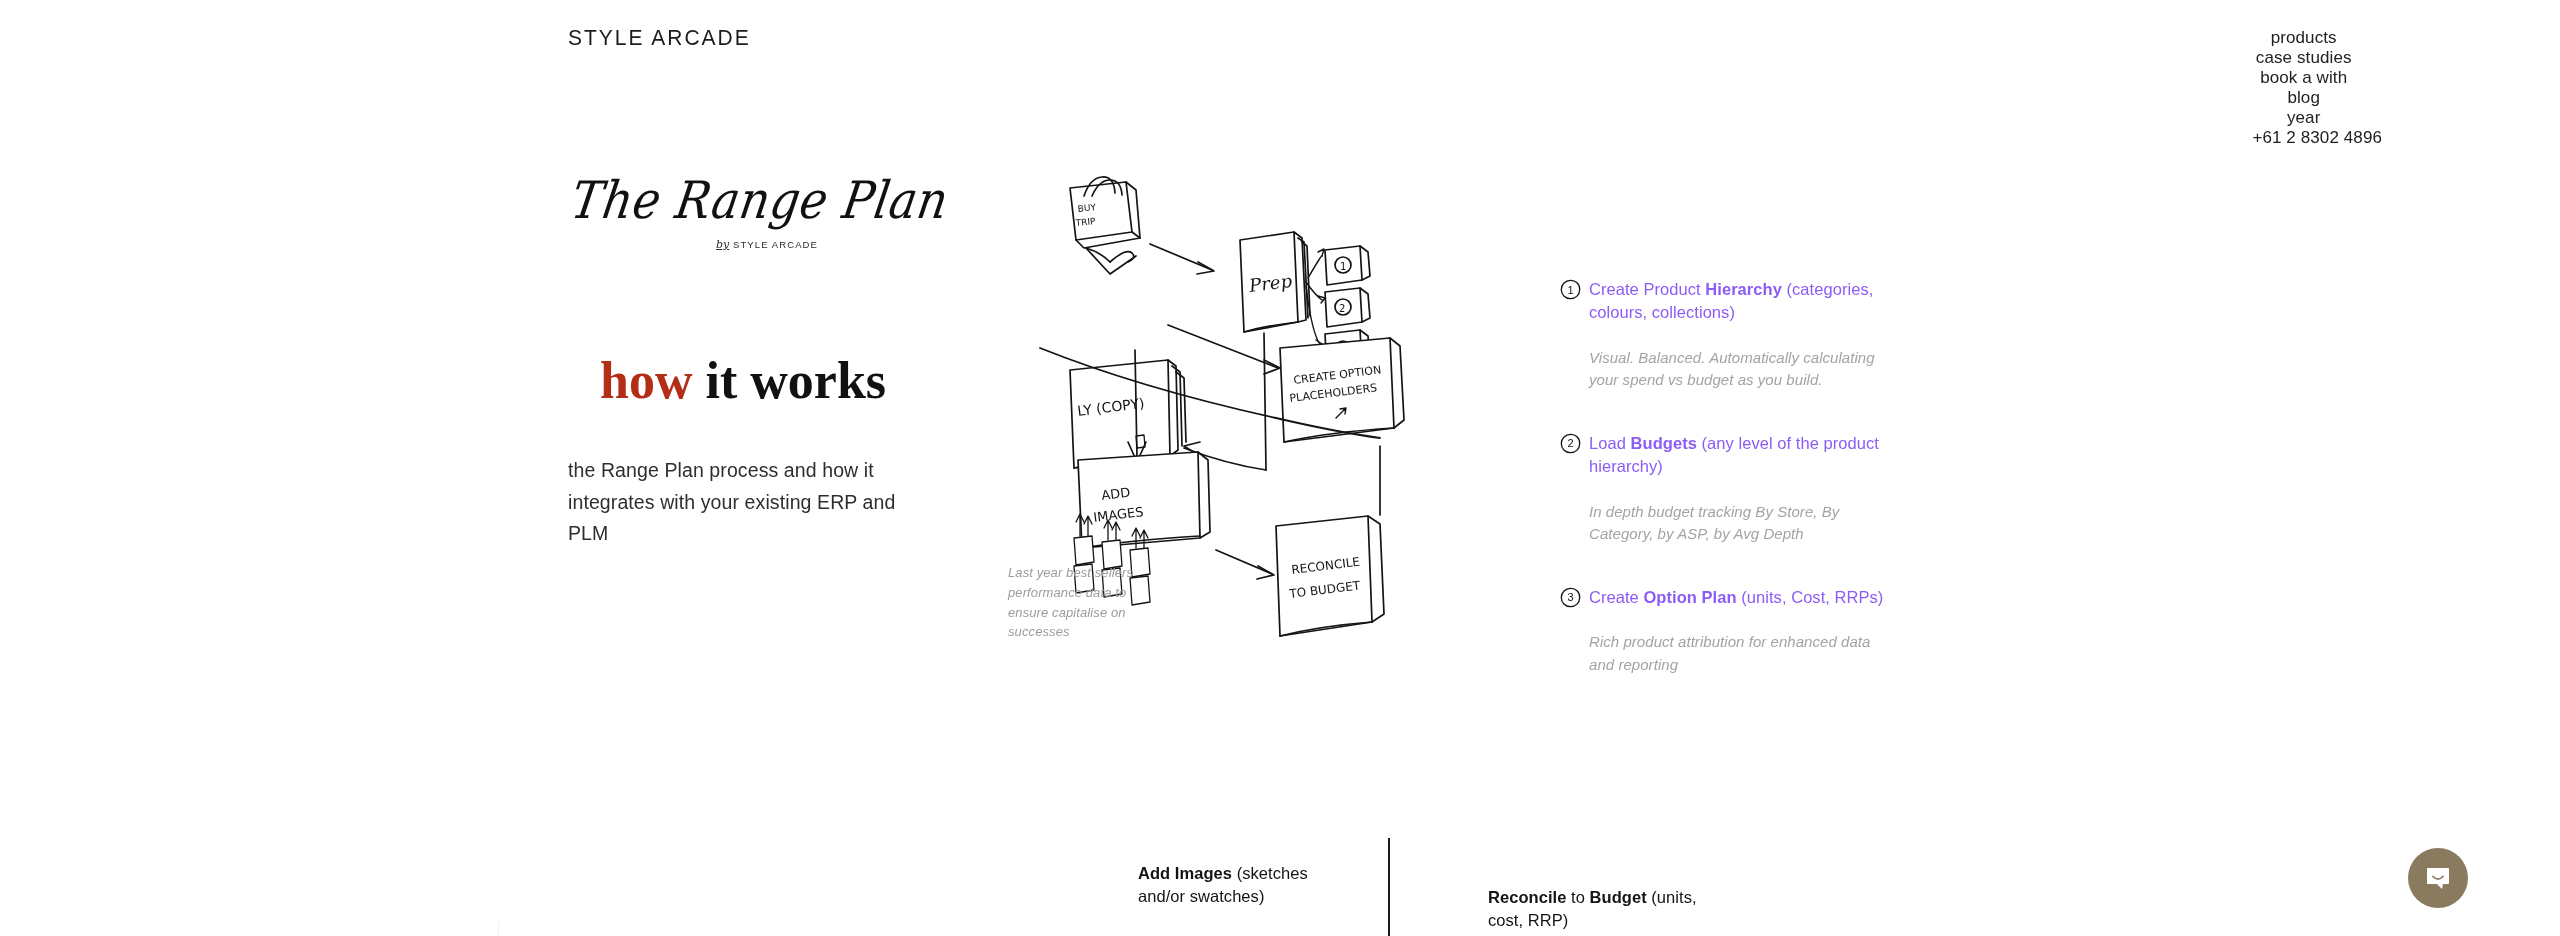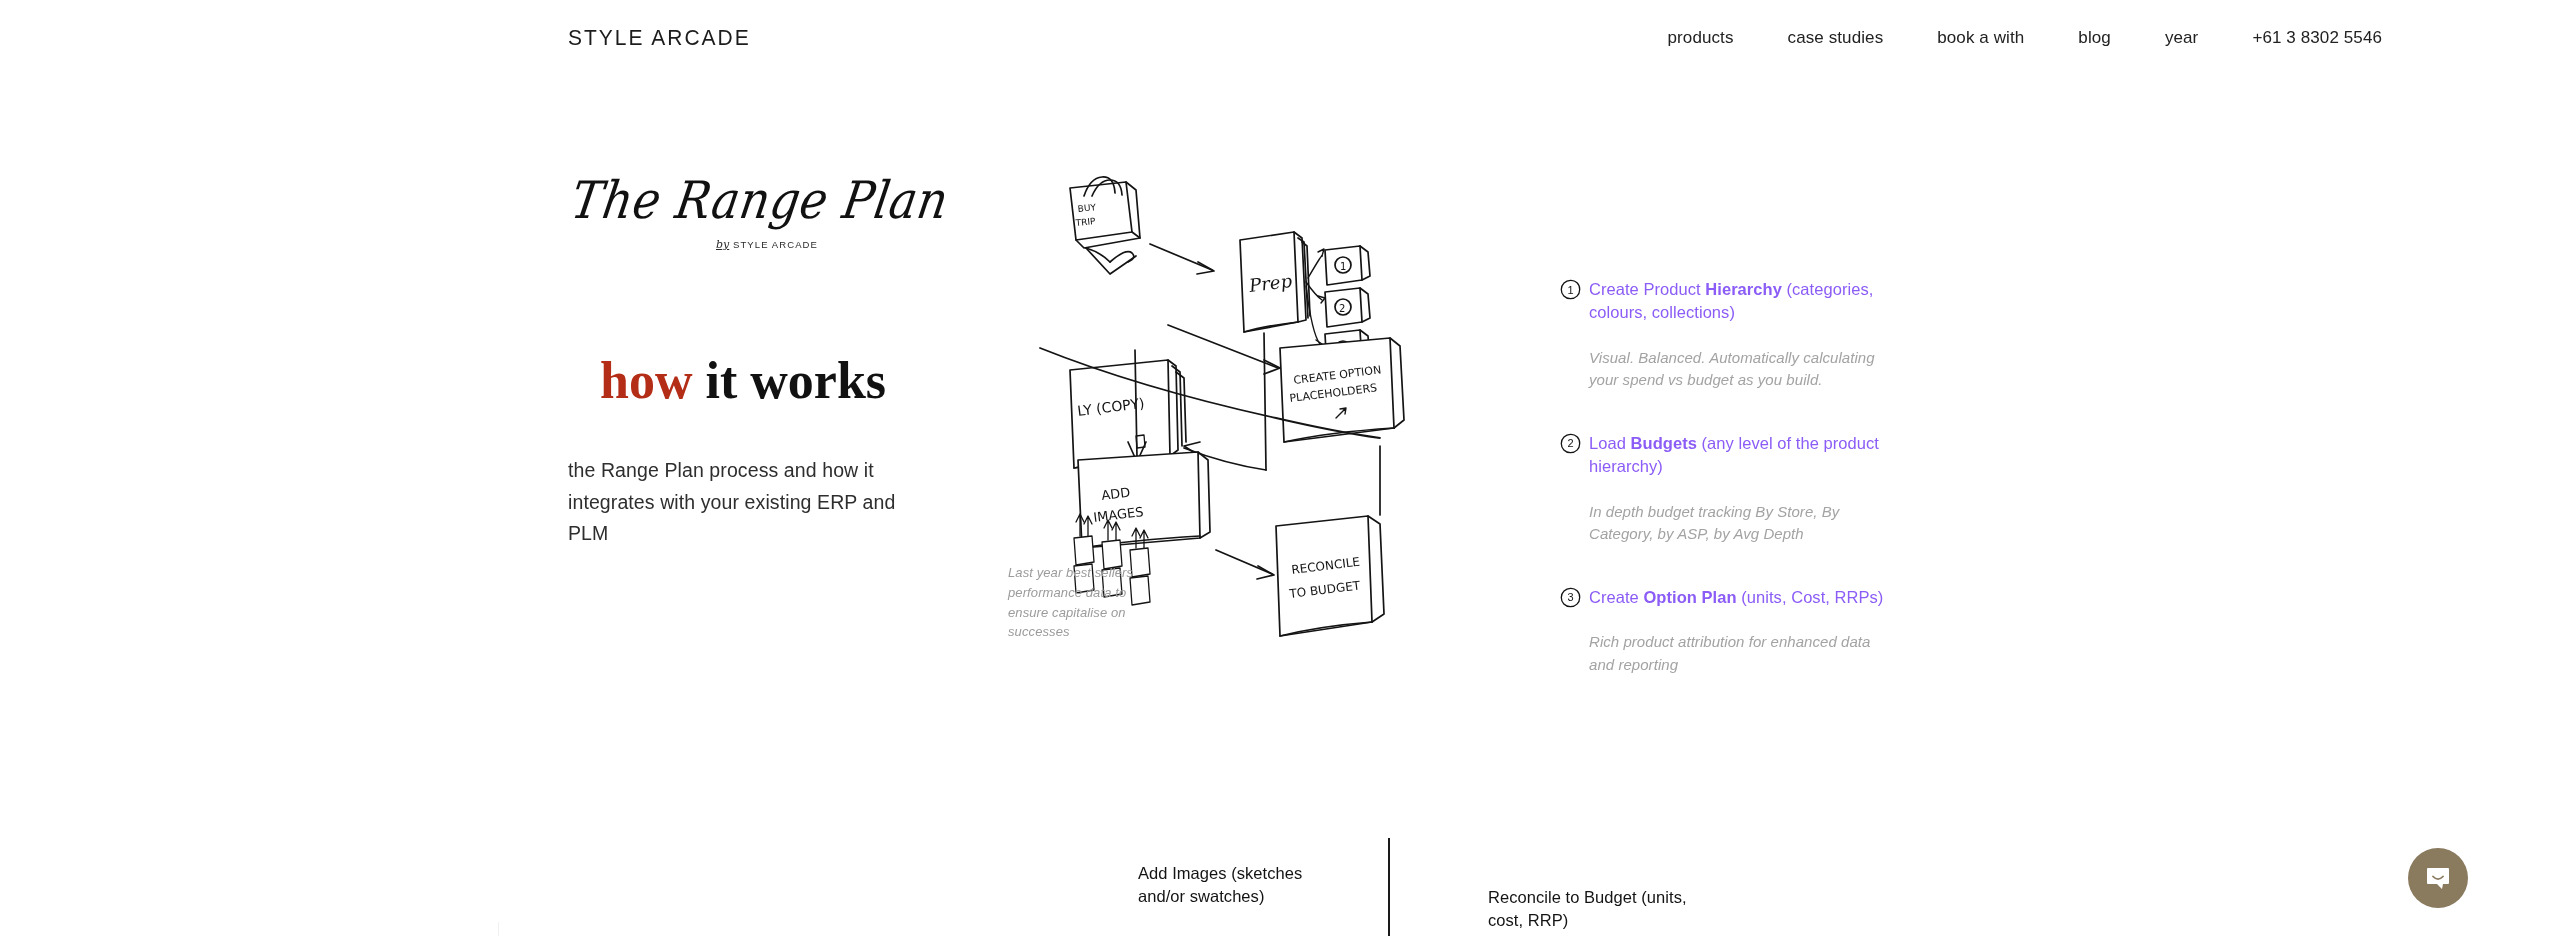--- a/index.html
+++ b/index.html
@@ -34,20 +34,21 @@
     white-space: nowrap;
     transform: scaleY(1.04);
   }
   .main-nav {
     position: absolute;
     right: 178px;
     top: 28px;
     display: flex;
     align-items: center;
     gap: 0px;
+    flex-direction: column;
   }
   .main-nav a {
     font-size: 17px;
     color: #222222;
     text-decoration: none;
     letter-spacing: 0.1px;
     padding: 0 27px;
     white-space: nowrap;
     font-weight: 400;
   }
@@ -188,21 +189,21 @@
     top: 870px;
     width: 210px;
     margin-top: 16px;
   }
   .bottom-title {
     font-size: 16.5px;
     line-height: 1.42;
     color: #141414;
     letter-spacing: 0.05px;
   }
-  .bottom-title b { font-weight: 400; }
+  .bottom-title b { font-weight: 700; }
   .bottom-sub {
     margin-top: 22px;
     font-style: italic;
     font-size: 15px;
     line-height: 1.5;
     color: #a3a3a3;
   }
   .v-divider {
     position: absolute;
     left: 1388px;
@@ -238,21 +239,21 @@
 <body>
 
 <header class="site-header">
   <div class="logo">STYLE ARCADE</div>
   <nav class="main-nav">
     <a href="#">products</a>
     <a href="#">case studies</a>
     <a href="#">book a with</a>
     <a href="#">blog</a>
     <a href="#">year</a>
-    <a href="#">+61 3 8302 5546</a>
+    <a href="#">+61 2 8302 4896</a>
   </nav>
 </header>
 
 <div class="left-col">
   <div class="rangeplan-mark">
     <span class="rangeplan-script">The Range Plan</span>
     <div class="rangeplan-by">
       <span class="by-word">by</span>
       <span>STYLE ARCADE</span>
     </div>

